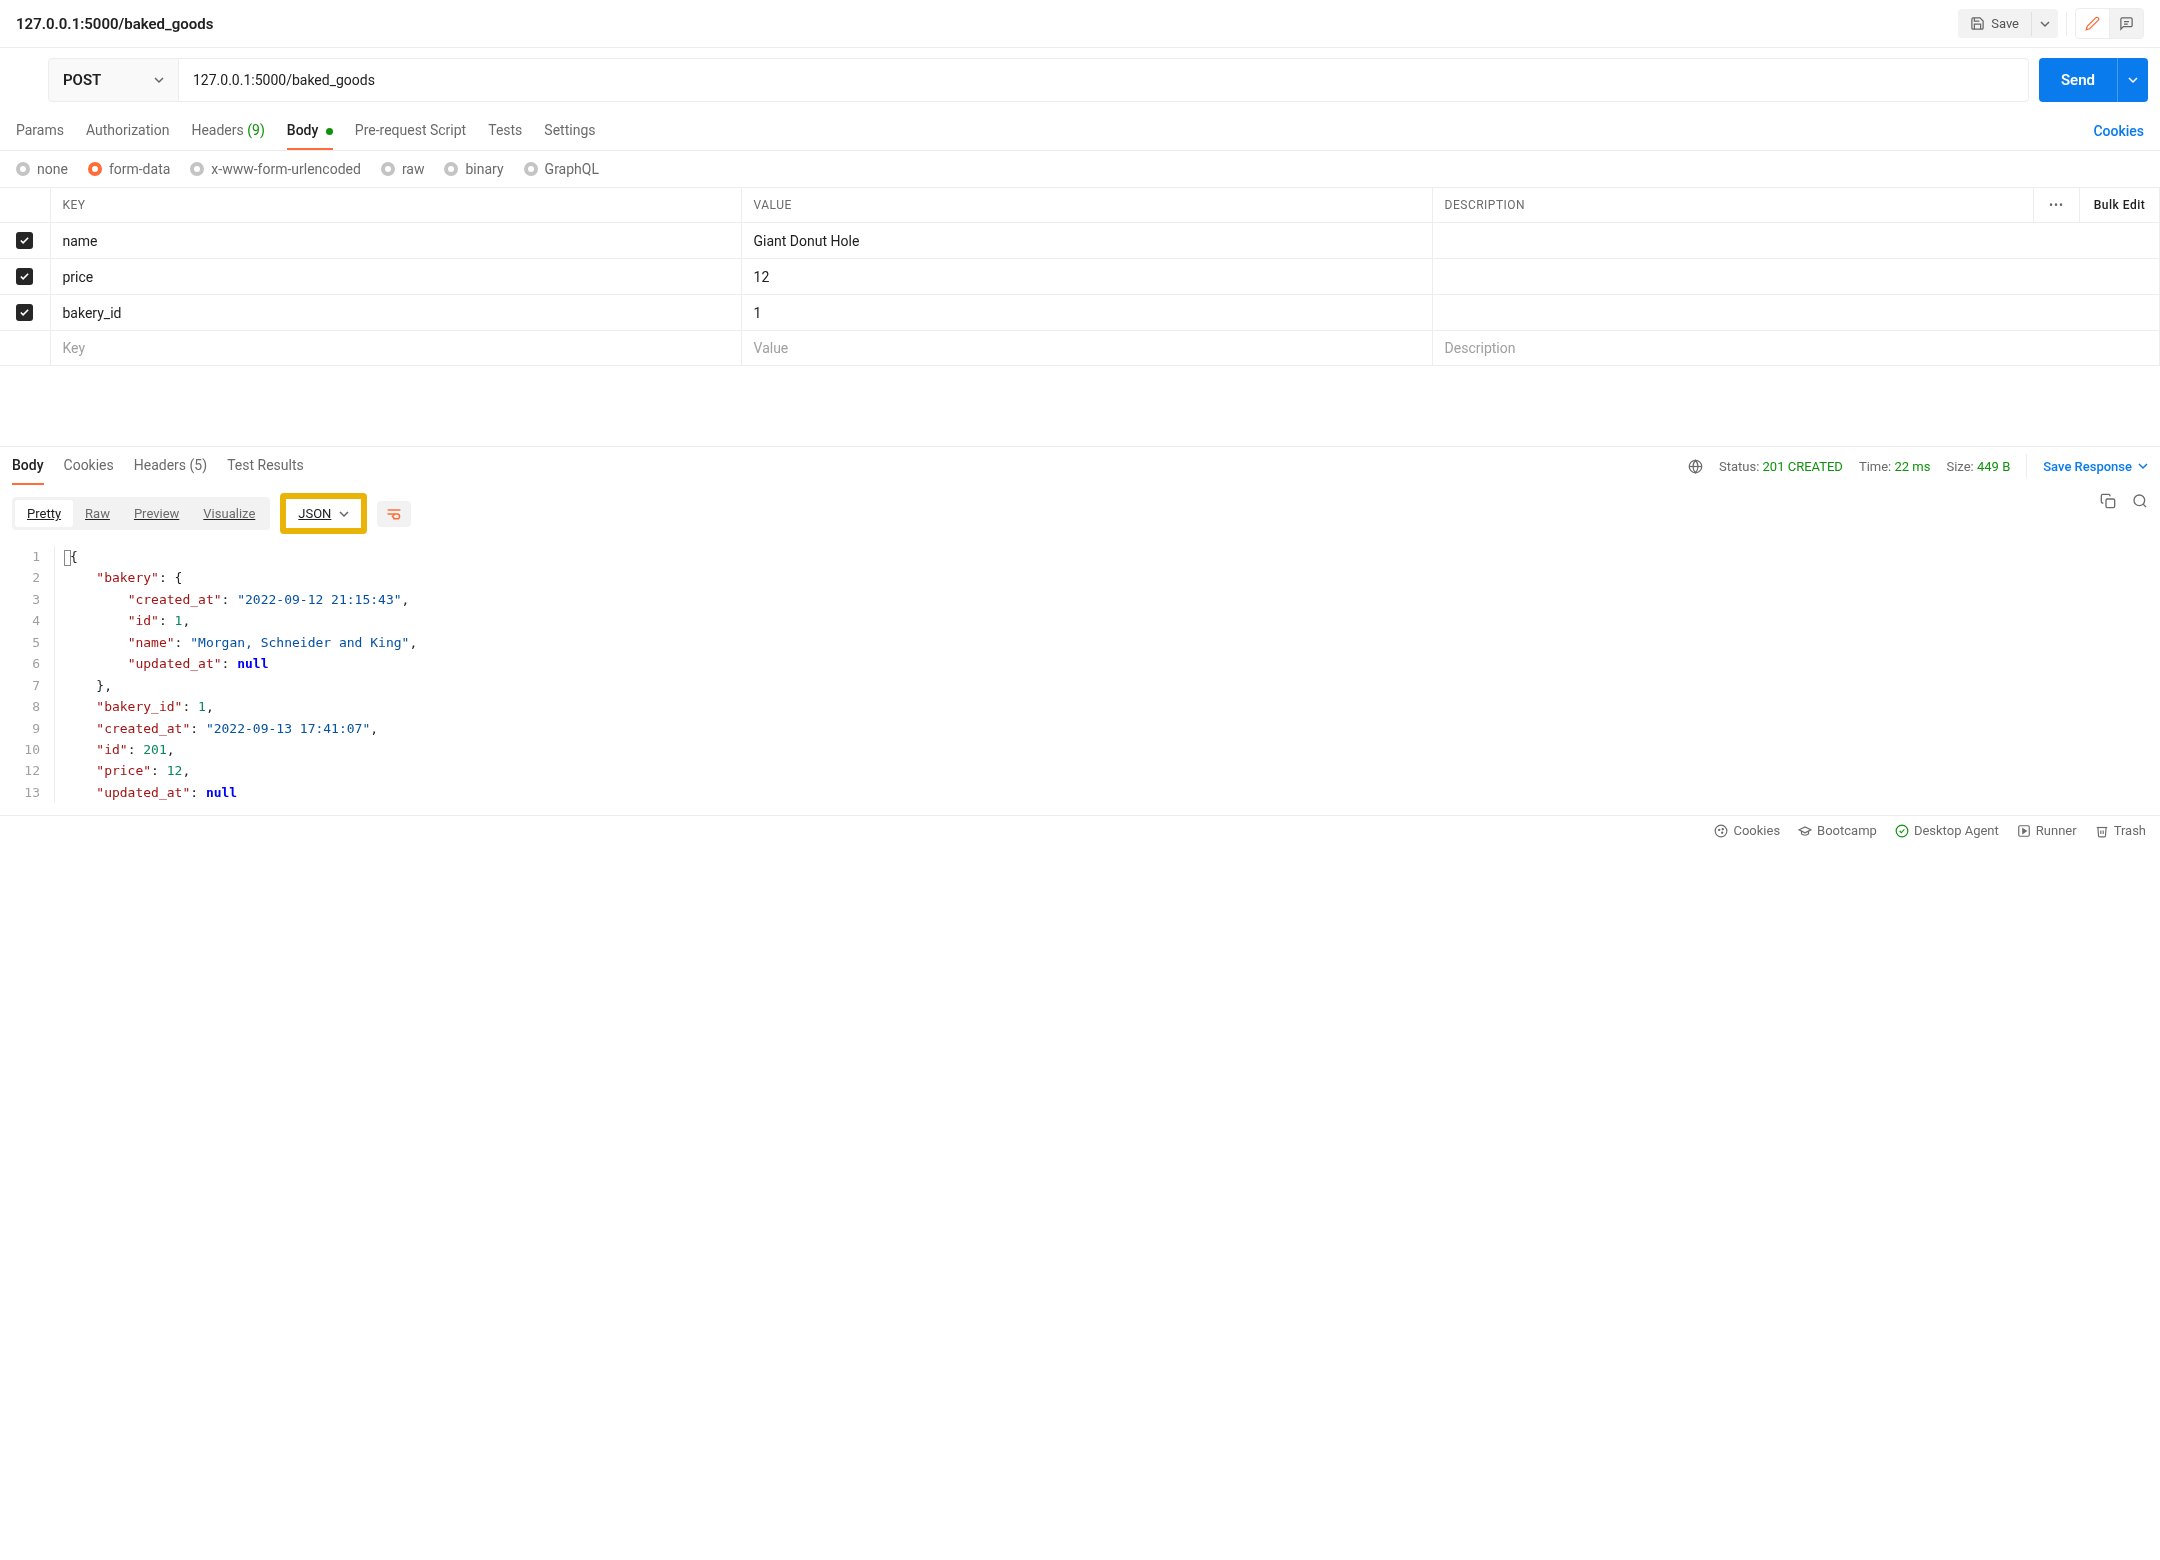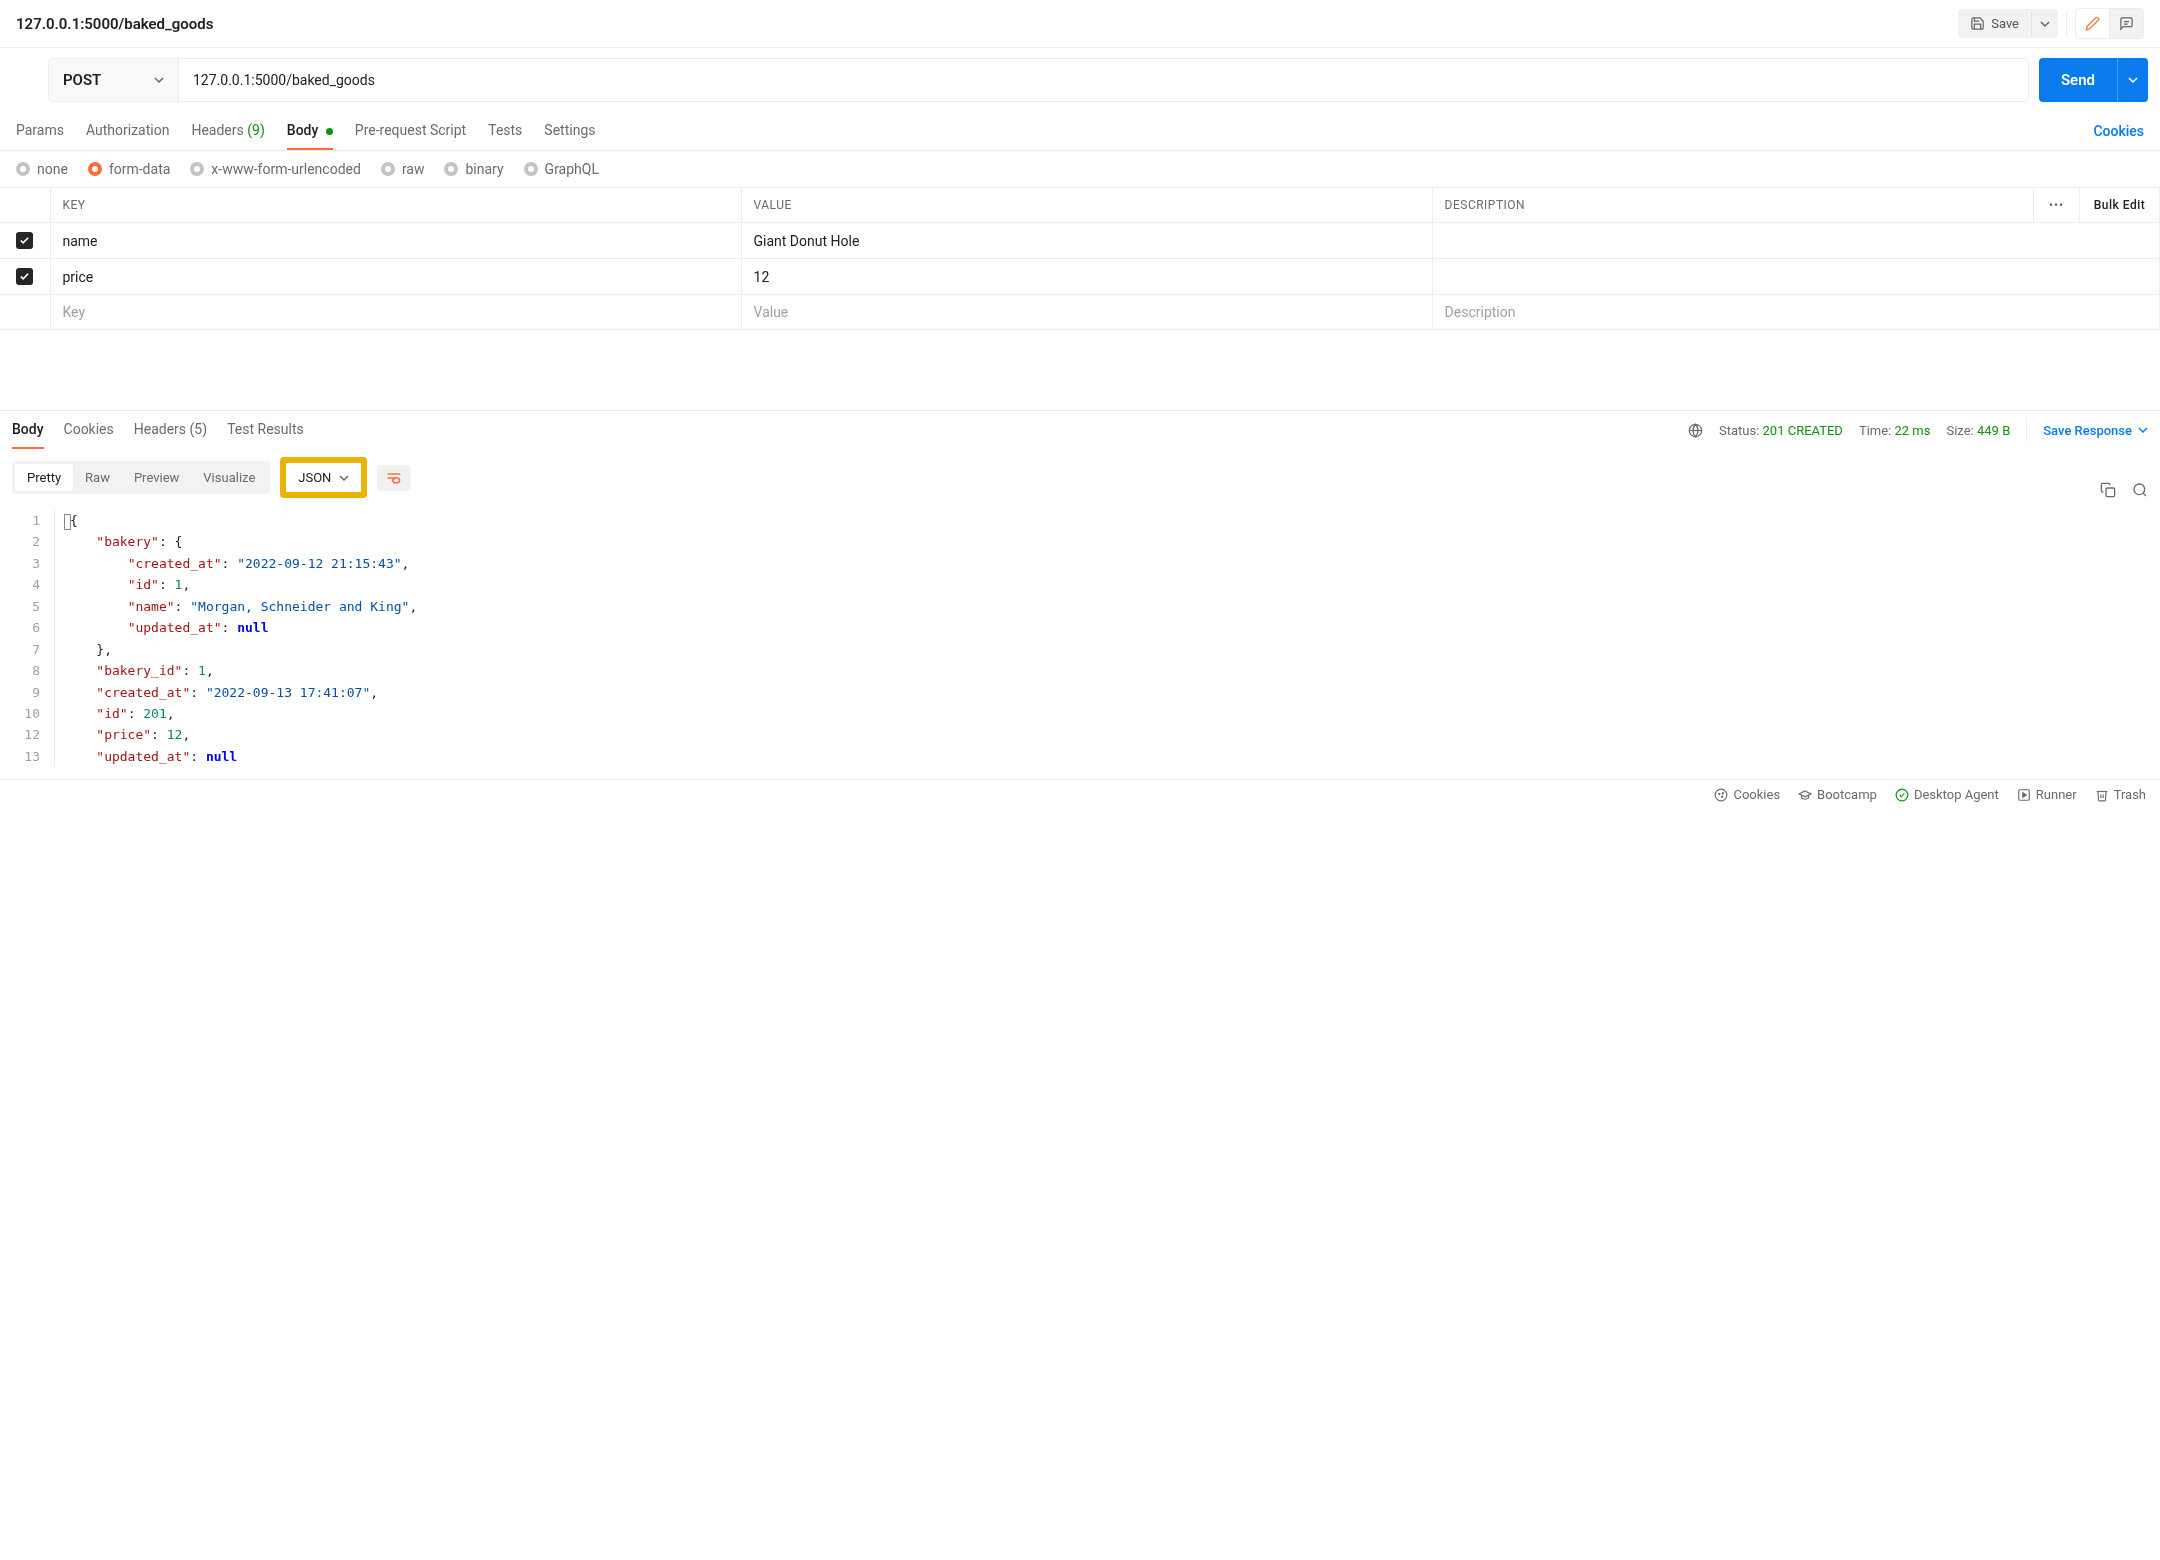--- a/index.html
+++ b/index.html
@@ -54,21 +54,21 @@
   .response-section { margin-top: 80px; border-top: 1px solid #ededed; }
   .resp-tabs-row { display: flex; align-items: center; justify-content: space-between; padding: 0 12px; }
   .resp-tabs { display: flex; gap: 20px; }
   .resp-tab { padding: 10px 0; cursor: pointer; color: #6b6b6b; font-size: 14px; border-bottom: 2px solid transparent; }
   .resp-tab.active { color: #212121; border-bottom-color: #ff6c37; font-weight: 500; }
   .resp-meta { display: flex; align-items: center; gap: 16px; font-size: 13px; }
   .resp-meta .label { color: #6b6b6b; }
   .resp-meta .val-green { color: #0f910c; }
   .save-response { display: flex; align-items: center; gap: 6px; color: #097bed; font-weight: 500; cursor: pointer; }
   
-  .resp-toolbar { display: flex; align-items: flex-end; justify-content: space-between; padding: 8px 12px; }
+  .resp-toolbar { display: flex; align-items: flex-start; justify-content: space-between; padding: 8px 12px; text-decoration: underline; }
   .resp-toolbar-left { display: flex; align-items: center; gap: 10px; }
   .view-tabs { display: flex; background: #f2f2f2; border-radius: 4px; padding: 3px; }
   .view-tab { padding: 6px 12px; cursor: pointer; color: #6b6b6b; border-radius: 3px; font-size: 13px; }
   .view-tab.active { background: #fff; color: #212121; }
   .format-select { display: flex; align-items: center; gap: 8px; padding: 7px 12px; border: 6px solid #eab308; border-radius: 4px; cursor: pointer; font-size: 13px; }
   .wrap-btn { padding: 6px 9px; background: #f2f2f2; border-radius: 4px; cursor: pointer; color: #ff6c37; }
   .resp-toolbar-right { display: flex; gap: 16px; color: #6b6b6b; }
   .toolbar-icon { cursor: pointer; }
   
   .code-view { font-family: "SF Mono", Menlo, Consolas, monospace; font-size: 13px; line-height: 1.65; padding: 4px 0 12px 0; overflow: auto; }
@@ -222,20 +222,30 @@
         <td class="col-check"><span class="checkbox">
             <svg width="11" height="11" viewBox="0 0 24 24" fill="none" stroke="#fff" stroke-width="3.5">
               <polyline points="20 6 9 17 4 12"></polyline>
             </svg>
           </span></td>
         <td>price</td>
         <td>12</td>
         <td colspan="3"></td>
       </tr>
       <tr>
+        <td class="col-check"><span class="checkbox">
+            <svg width="11" height="11" viewBox="0 0 24 24" fill="none" stroke="#fff" stroke-width="3.5">
+              <polyline points="20 6 9 17 4 12"></polyline>
+            </svg>
+          </span></td>
+        <td>bakery_id</td>
+        <td>1</td>
+        <td colspan="3"></td>
+      </tr>
+      <tr>
         <td class="col-check"></td>
         <td class="placeholder">Key</td>
         <td class="placeholder">Value</td>
         <td colspan="3" class="placeholder">Description</td>
       </tr>
     </tbody>
 </table>
 
 <div class="response-section">
   <div class="resp-tabs-row">

